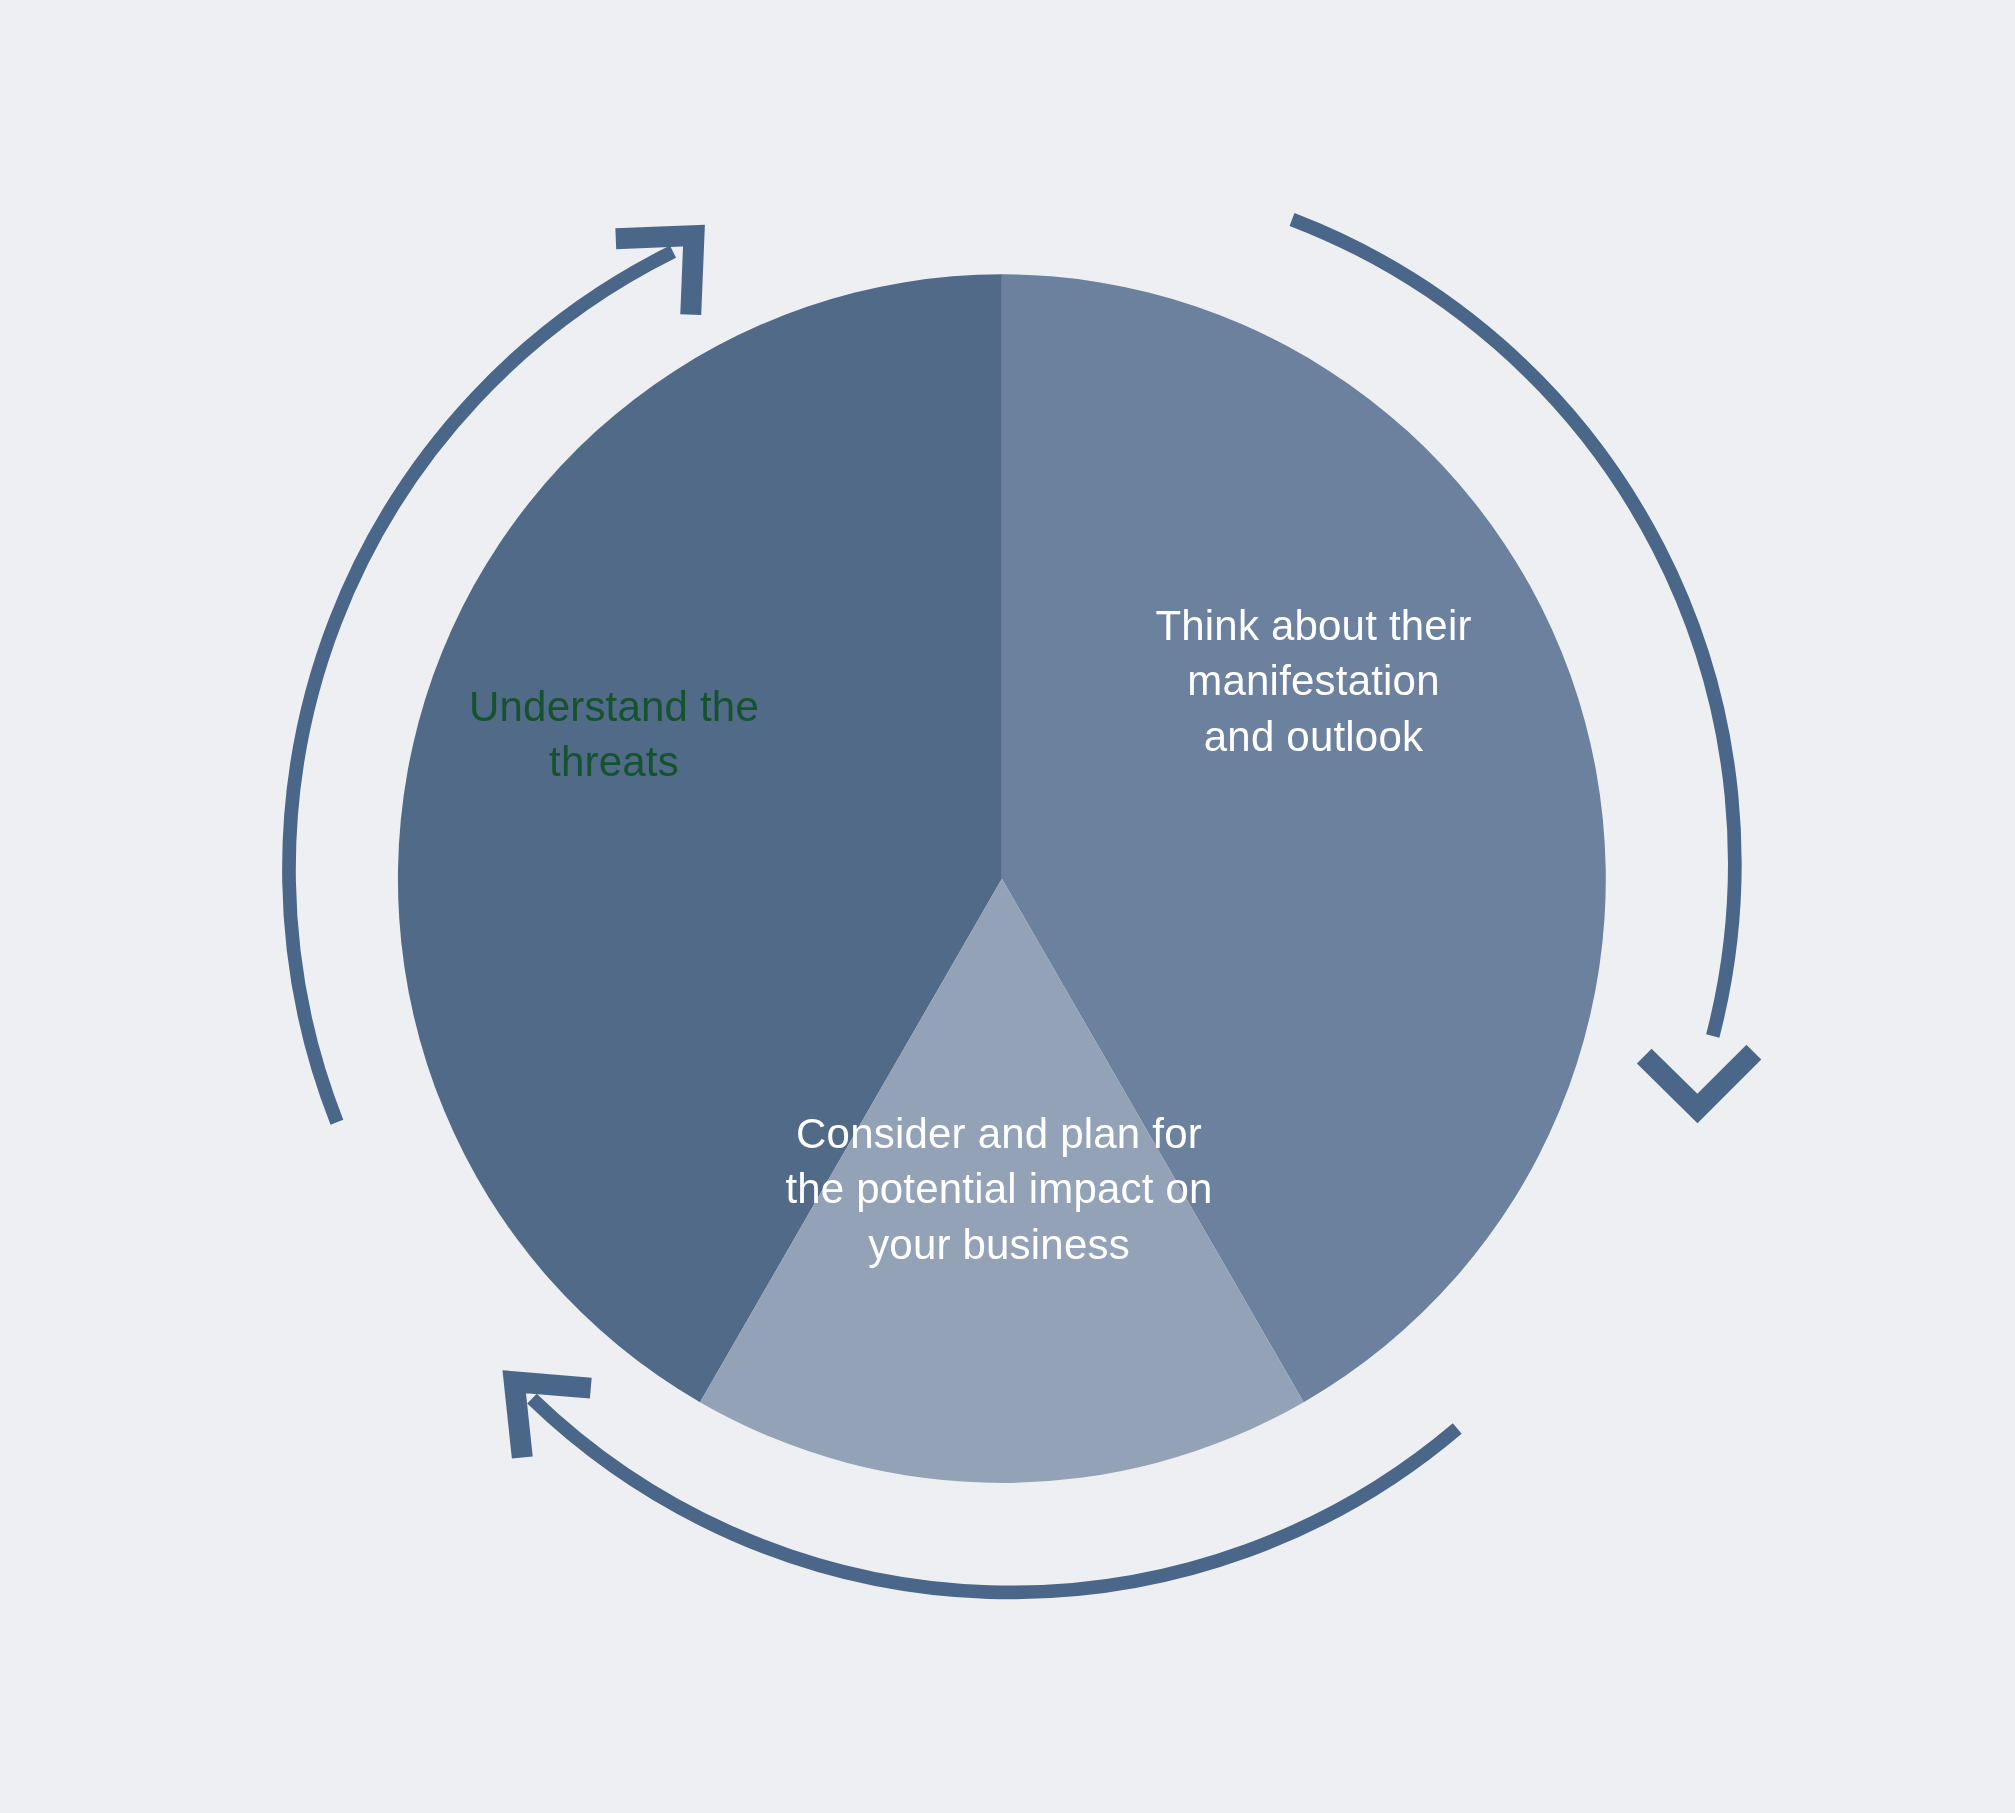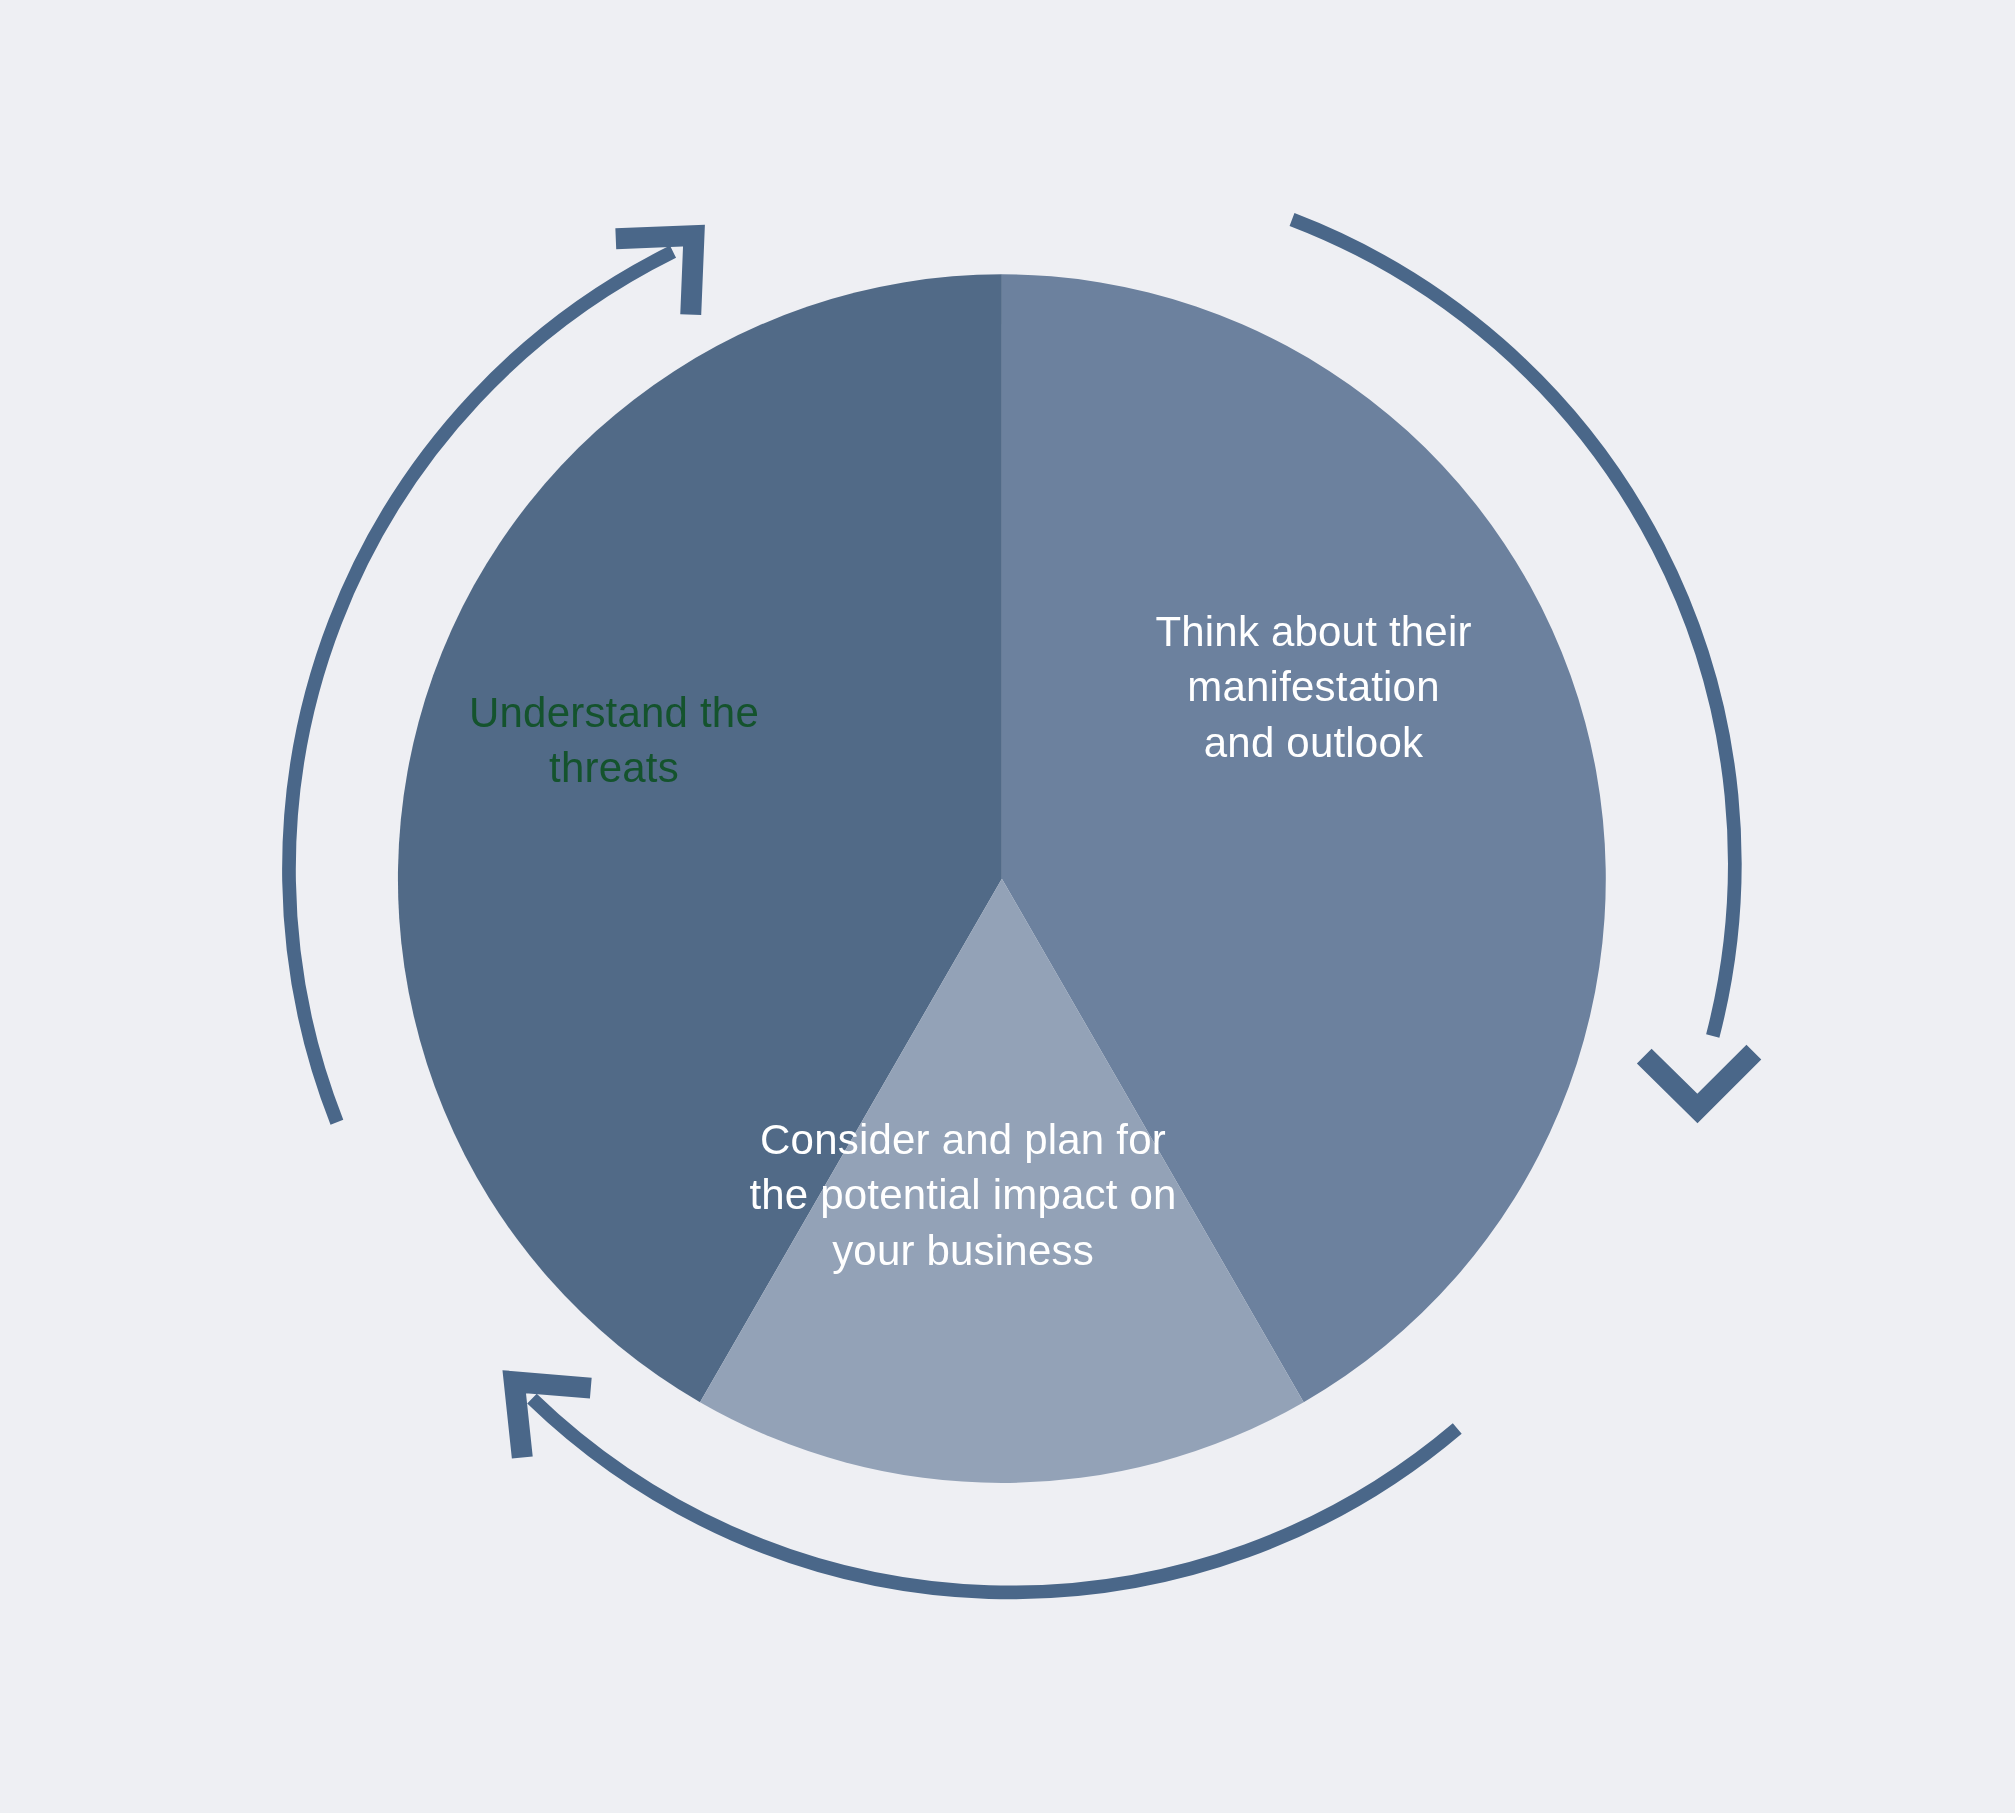--- a/index.html
+++ b/index.html
@@ -30,34 +30,33 @@
     position: absolute;
     color: #ffffff;
     font-family: "Liberation Sans", sans-serif;
     font-size: 42px;
     line-height: 1.32;
     font-weight: 400;
     text-align: center;
     white-space: pre-line;
     letter-spacing: 0.2px;
     pointer-events: none;
-    margin-top: 6px;
   }
   #label-understand {
     left: 364px;
     top: 679px;
     width: 500px;
   }
   #label-think {
     left: 1112px;
     top: 598px;
     width: 403px;
   }
   #label-consider {
-    left: 689px;
+    left: 725px;
     top: 1106px;
     width: 548px;
   }
 </style>
 </head>
 <body>
 
 <div id="diagram-root" style="background: rgb(238, 239, 243);">
 
   <svg id="cycle-svg" viewBox="0 0 2500 2250">

